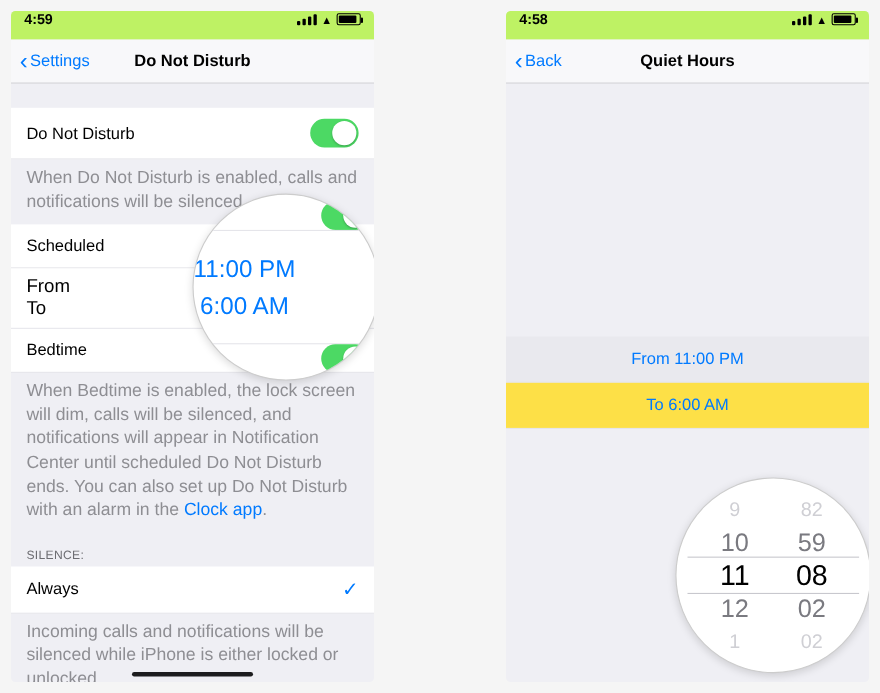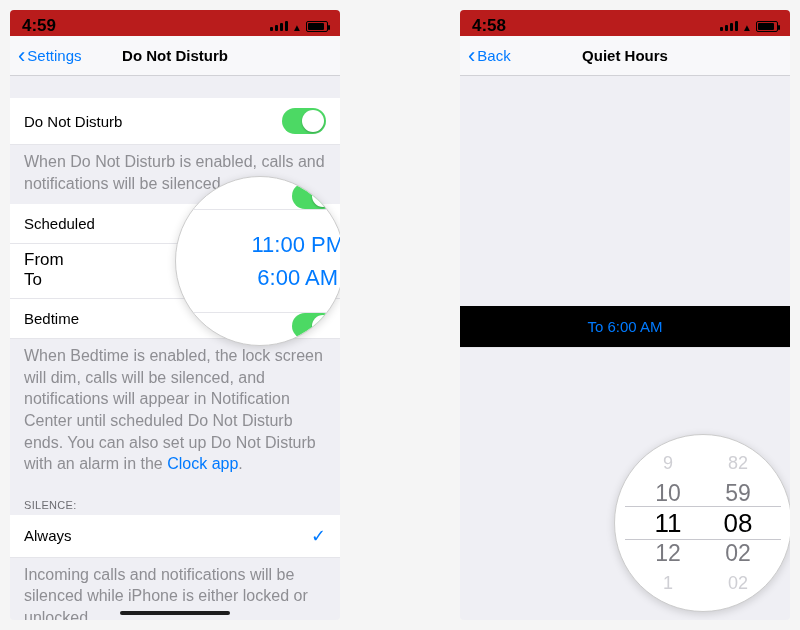--- a/index.html
+++ b/index.html
@@ -22,26 +22,26 @@
     overflow: hidden;
     display: flex;
     flex-direction: column;
     font-size: 14px;
     color: #000;
   }
   
   .statusbar {
     height: 26px;
     display: flex;
-    align-items: flex-end;
+    align-items: flex-start;
     padding: 0 12px;
-    font-size: 17px;
+    font-size: 13px;
     font-weight: 600;
     color: #000;
-    background: #b91c1c;
+    background: #bef264;
   }
   .statusbar .time { width: 60px; }
   .statusbar .spacer { flex: 1; }
   .statusbar .icons { display: flex; align-items: center; gap: 4px; }
   .sig-dots { display: flex; gap: 2px; align-items: flex-end; }
   .sig-dots span { width:3px; background:#000; border-radius:1px; }
   .sig-dots span:nth-child(1){height:4px}
   .sig-dots span:nth-child(2){height:6px}
   .sig-dots span:nth-child(3){height:8px}
   .sig-dots span:nth-child(4){height:10px}
@@ -137,21 +137,21 @@
   .zoom-circle {
     position:absolute;
     width:170px; height:170px;
     border-radius:50%;
     background:#fff;
     border:1px solid #ccc;
     box-shadow:0 2px 8px rgba(0,0,0,.15);
     display:flex;
     flex-direction:column;
     justify-content:center;
-    align-items:flex-end;
+    align-items:flex-start;
     overflow:hidden;
   }
   .zoom-circle.left { top:100px; left:165px; }
   .zoom-circle.left .toggle-slice {
     position:absolute;
     right:8px;
     width:44px; height:26px;
   }
   .zoom-circle.left .toggle-slice.top { top:6px; }
   .zoom-circle.left .toggle-slice.bottom { bottom:6px; }
@@ -195,21 +195,21 @@
     height:34px;
     border-top:1px solid #c8c8ce;
     border-bottom:1px solid #c8c8ce;
     pointer-events:none;
   }
   .two-line-cell { flex-direction:column; align-items:flex-start; padding:6px 14px 8px; }
   .two-line-cell .line1, .two-line-cell .line2 { font-size:17px; }
   .right-panel .content { display:flex; flex-direction:column; }
   .right-panel .big-spacer { height:230px; }
   .from-to-row {
-    background:#000000;
+    background:#fde047;
     text-align:center;
     padding:12px 0;
     font-size:15px;
     color:#007aff;
     border-bottom:1px solid #e5e5ea;
   }
   .from-to-row.selected { background:#e9e9ee; }
   .right-panel .content { position:relative; }
 </style>
 </head>
@@ -317,20 +317,21 @@
   <div class="navbar">
     <div class="back">
       <span class="chev">‹</span>
       <span>Back</span>
     </div>
     <div class="title">Quiet Hours</div>
   </div>
 
   <div class="content">
     <div class="big-spacer"></div>
+    <div class="from-to-row selected">From 11:00 PM</div>
     <div class="from-to-row">To 6:00 AM</div>
 
     <div class="zoom-circle right">
       <div class="picker">
         <div class="picker-lines"></div>
         <div class="picker-col">
           <div class="row edge">9</div>
           <div class="row near">10</div>
           <div class="row sel">11</div>
           <div class="row near">12</div>

